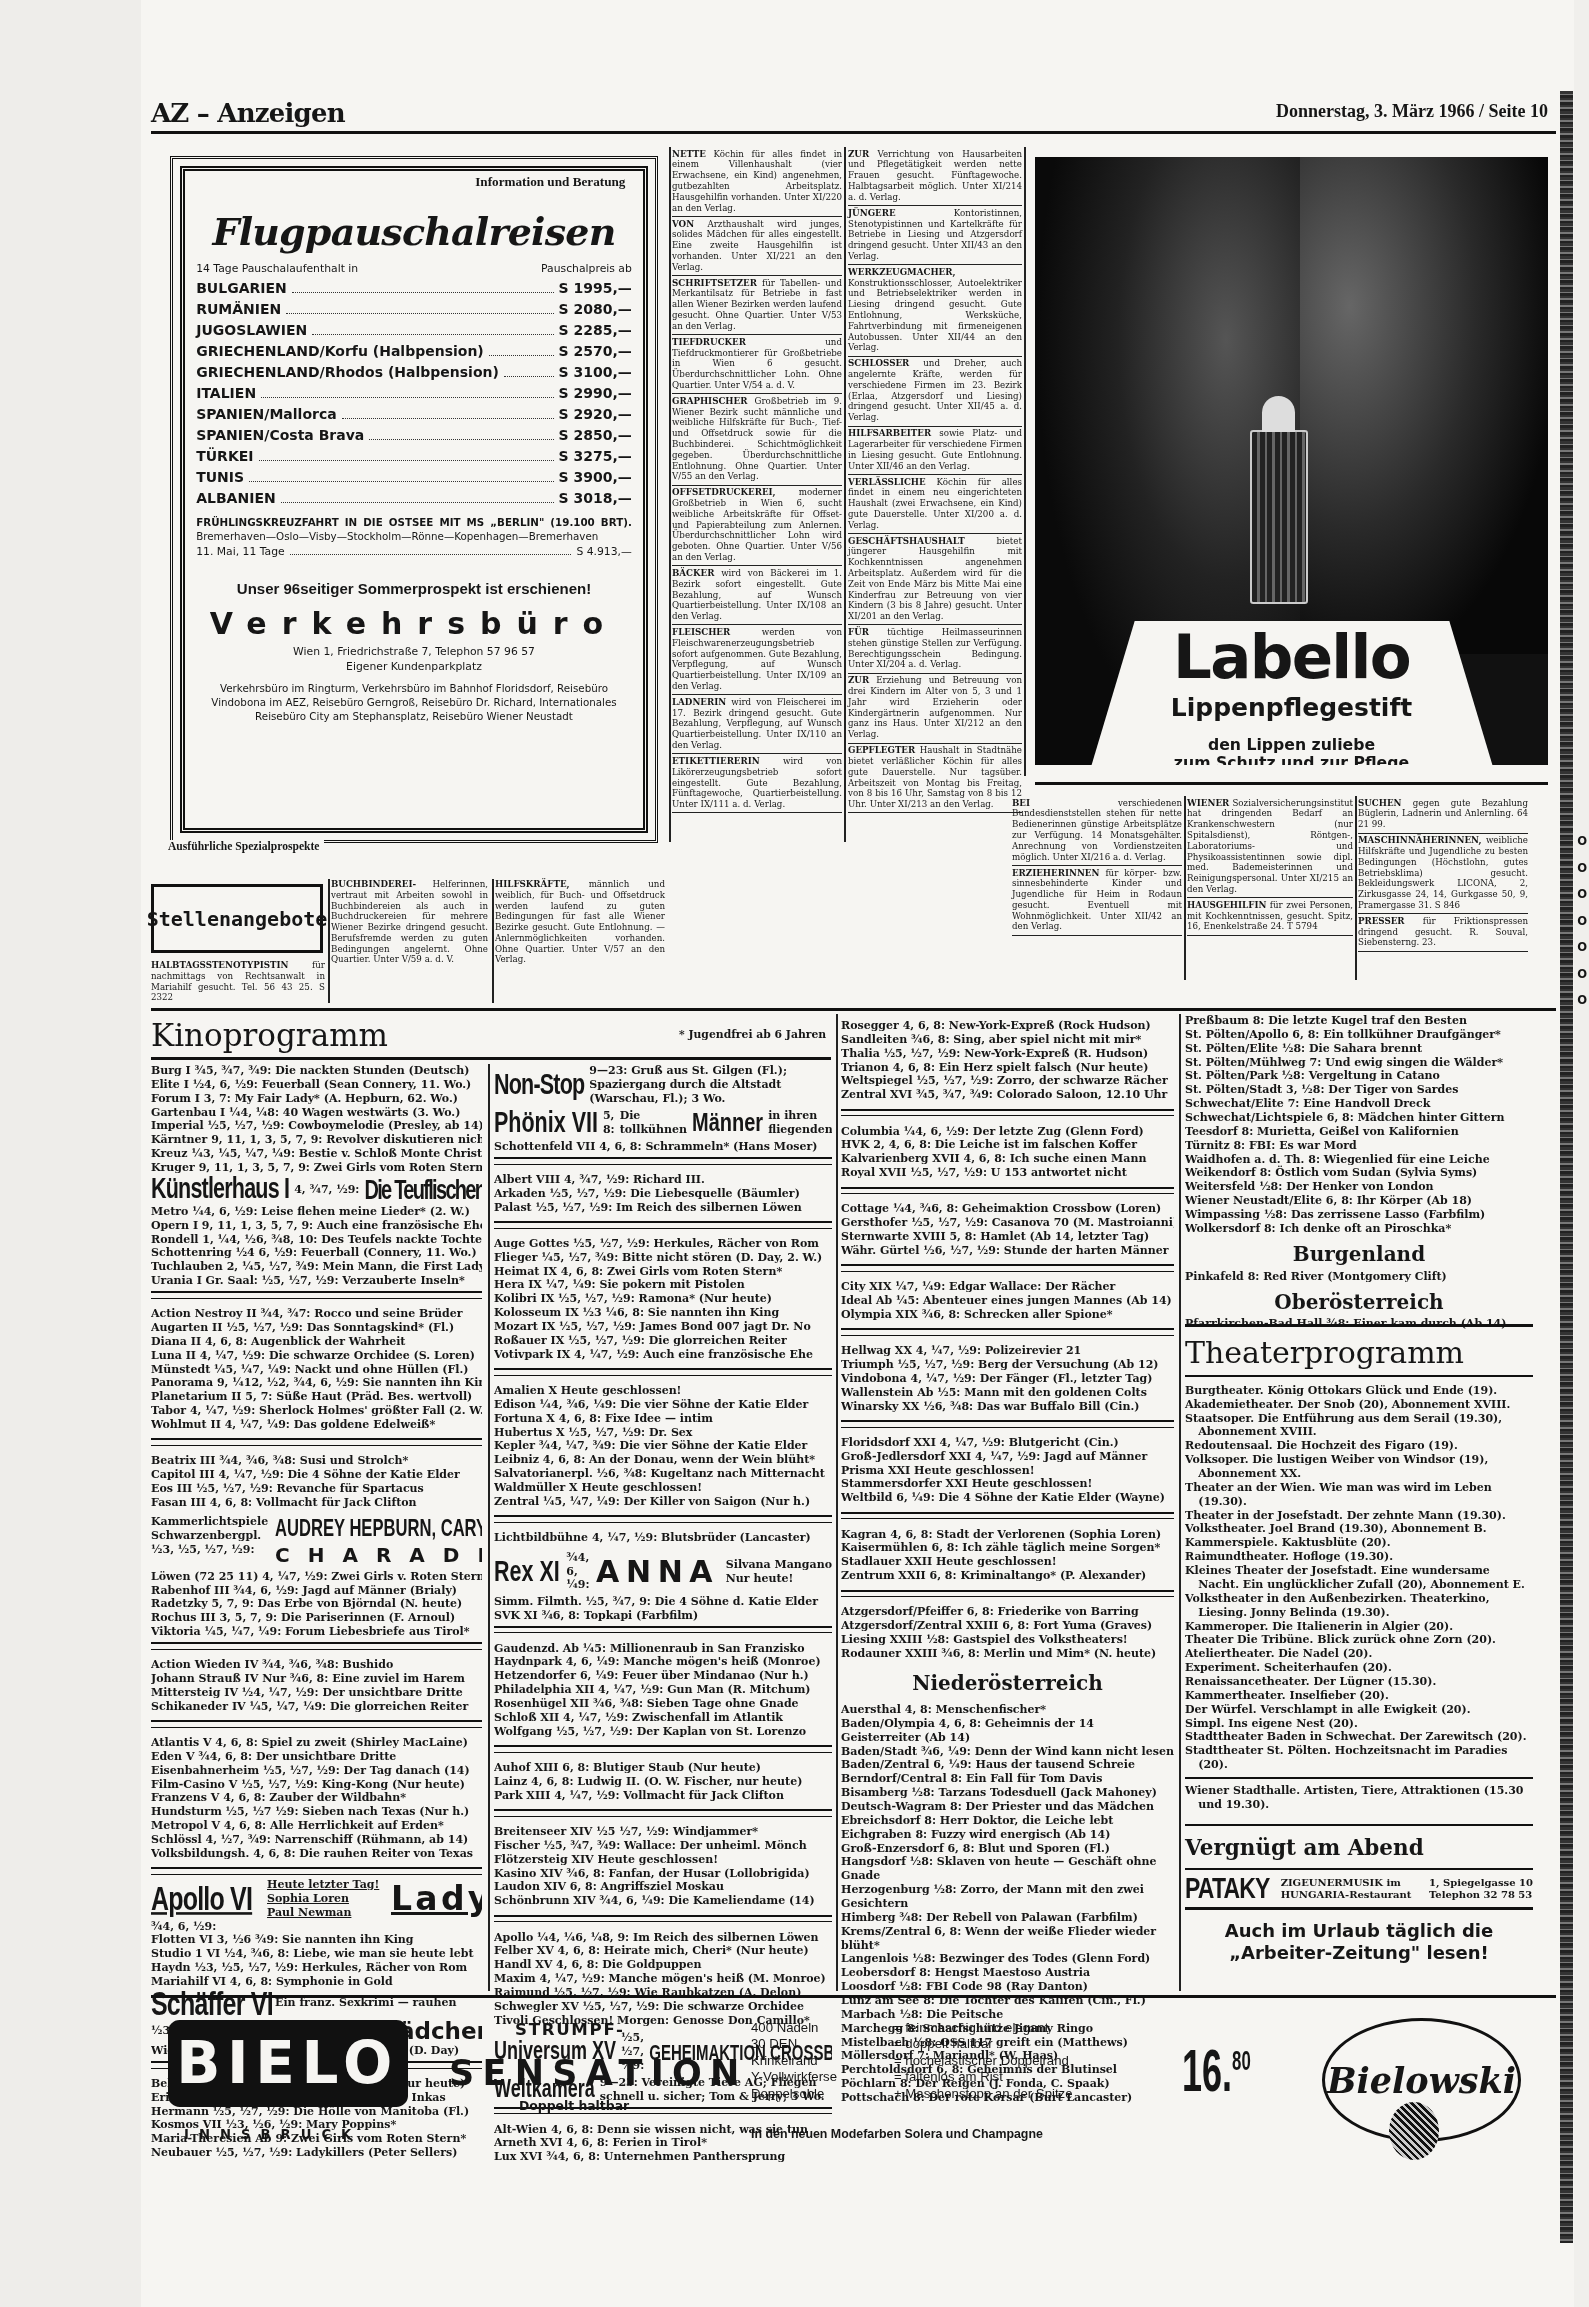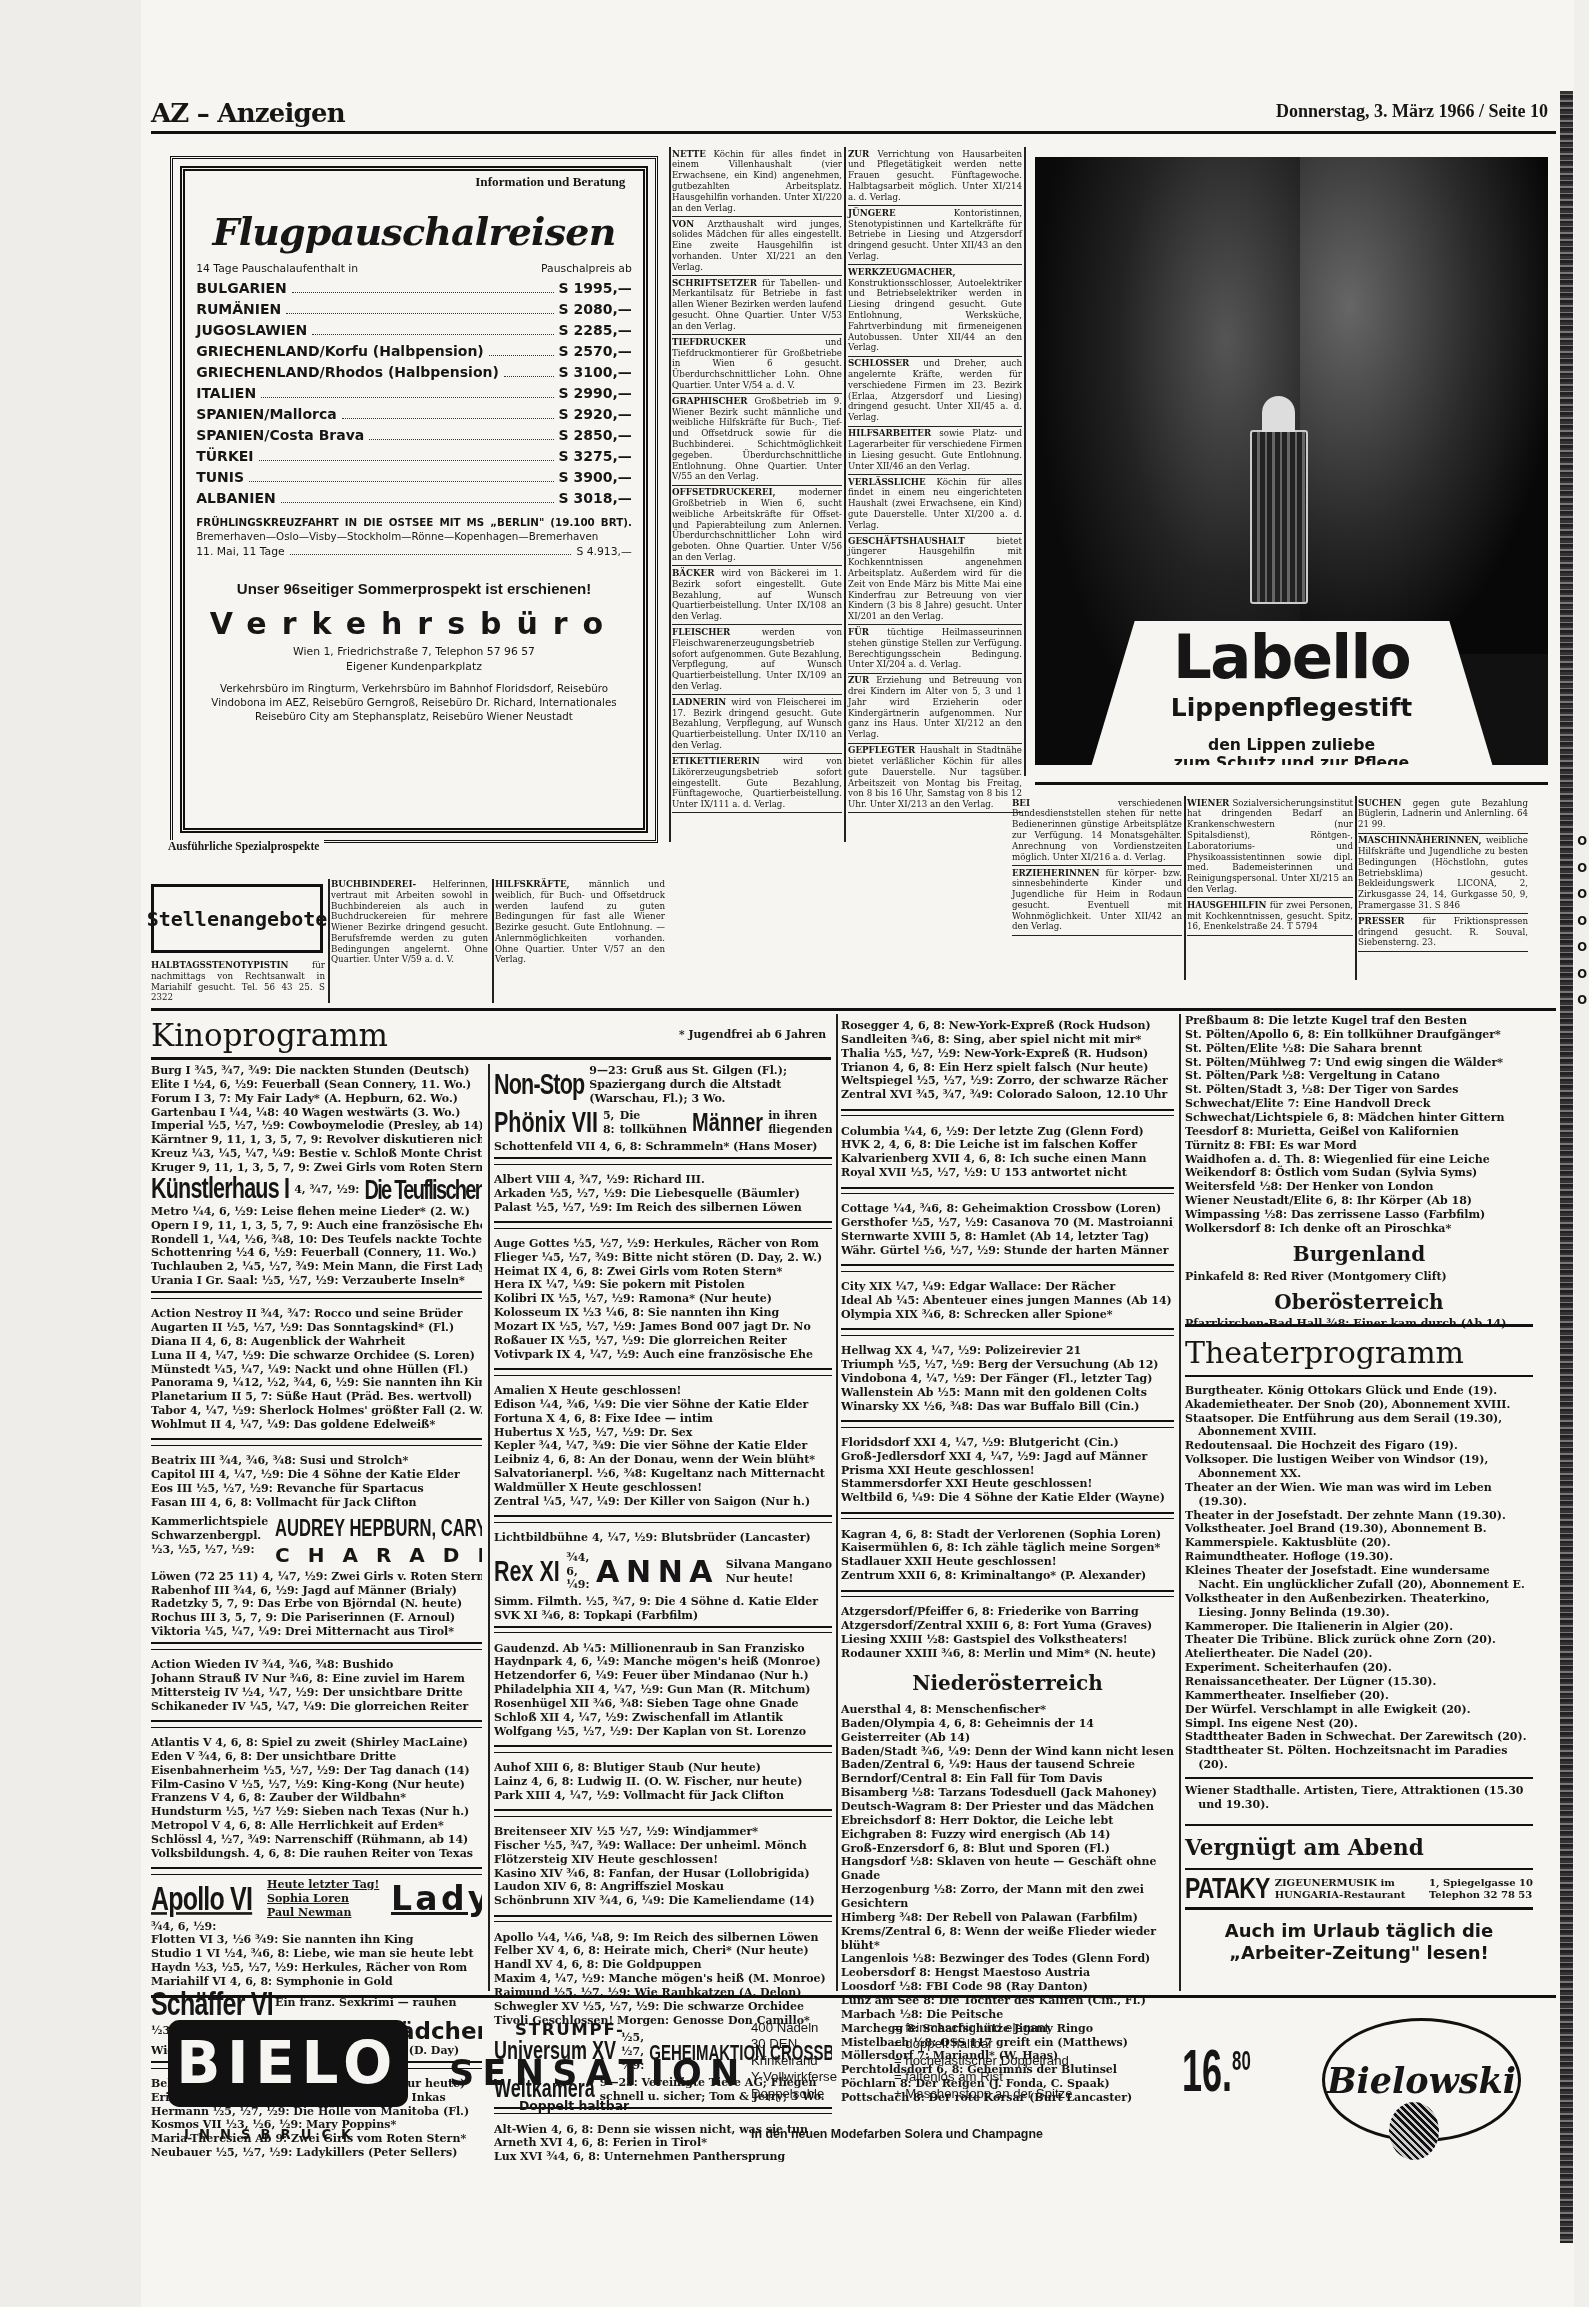--- a/index.html
+++ b/index.html
@@ -58,21 +58,21 @@
 .kcol .big{font:bold 23px "Liberation Sans",sans-serif;letter-spacing:-1.7px;transform:scaleY(1.4);display:inline-block}
 .kcol .region{text-align:center;font:bold 20px "DejaVu Serif",serif;margin:6.6px 0 3.3px}
 .kcol .feat{display:flex;align-items:center;gap:5px;margin:2.5px 0}
 .kcol .feat .nm{font:bold 21.5px "Liberation Sans",sans-serif;transform:scaleY(1.35);letter-spacing:-0.8px}
 .kcol .wrap{white-space:normal}
 
 .theater-title{font:30px "DejaVu Serif",serif;margin:8.3px 0 5px}
 .tcol{position:absolute;font:bold 11px "DejaVu Serif",serif;line-height:1.26}
 .tcol .ti{padding-left:13.2px;text-indent:-13.2px}
 .verg{font:bold 21.5px "DejaVu Serif",serif;margin:8.3px 0}
-.pataky{display:flex;align-items:center;gap:5px;font:bold 10px "DejaVu Serif",serif;line-height:1.2}
+.pataky{display:flex;align-items:center;gap:11px;font:bold 10px "DejaVu Serif",serif;line-height:1.2}
 .pataky .pn{font:bold 23px "Liberation Sans",sans-serif;transform:scaleY(1.3);letter-spacing:-0.8px}
 .urlaub{font:bold 18px "DejaVu Sans",sans-serif;text-align:center;line-height:1.25;margin-top:10px}
 
 .bielo{position:absolute;left:151px;top:2003px;width:1405px;height:199px}
 .bielo .logo{position:absolute;left:16.6px;top:16.6px;width:240px;height:87px;background:#111;border-radius:11.6px;color:#f6f5f2;font:bold 58px "DejaVu Sans",sans-serif;letter-spacing:6.6px;display:flex;align-items:center;justify-content:center}
 .bielo .city{position:absolute;left:33px;top:124px;font:bold 13.2px "DejaVu Sans",sans-serif;letter-spacing:10px}
 .bielo .s1{position:absolute;left:364px;top:16.6px;font:bold 16.6px "DejaVu Sans",sans-serif;letter-spacing:1.7px}
 .bielo .s2{position:absolute;left:298px;top:50px;font:bold 35px "DejaVu Sans",sans-serif;letter-spacing:8.3px}
 .bielo .s3{position:absolute;left:368px;top:95px;font:bold 12.4px "DejaVu Sans",sans-serif}
 .bielo .spec{position:absolute;left:600px;top:16.6px;font:13.2px "Liberation Sans Narrow","Liberation Sans",sans-serif;line-height:1.25}
@@ -307,21 +307,21 @@
       <div style="display: grid; grid-template-columns: 124px 1fr; margin: 2.5px 0px;">
         <div class="wrap">Kammerlichtspiele Schwarzenbergpl.</div>
         <div style="font: bold 16.6px &quot;Liberation Sans&quot;, sans-serif; transform: scaleY(1.4); transform-origin: center top;">AUDREY HEPBURN, CARY GRANT in</div>
         <div>½3, ½5, ½7, ½9:</div>
         <div style="font: 900 20px &quot;DejaVu Sans&quot;, sans-serif; letter-spacing: 18px;">CHARADE</div>
       </div>
       <div>Löwen (72 25 11) 4, ¼7, ½9: Zwei Girls v. Roten Stern*</div>
       <div>Rabenhof III ¾4, 6, ½9: Jagd auf Männer (Brialy)</div>
       <div>Radetzky 5, 7, 9: Das Erbe von Björndal (N. heute)</div>
       <div>Rochus III 3, 5, 7, 9: Die Pariserinnen (F. Arnoul)</div>
-      <div>Viktoria ¼5, ¼7, ¼9: Drei Mitternacht aus Tirol*</div>
+      <div>Viktoria ¼5, ¼7, ¼9: Forum Liebesbriefe aus Tirol*</div>
       <div class="sep"></div>
       <div class="grp">
         <div>Action Wieden IV ¾4, ¾6, ¾8: Bushido</div>
         <div>Johann Strauß IV Nur ¾6, 8: Eine zuviel im Harem</div>
         <div>Mittersteig IV ½4, ¼7, ½9: Der unsichtbare Dritte</div>
         <div>Schikaneder IV ¼5, ¼7, ¼9: Die glorreichen Reiter</div>
       </div>
       <div class="sep"></div>
       <div class="grp">
         <div>Atlantis V 4, 6, 8: Spiel zu zweit (Shirley MacLaine)</div>

